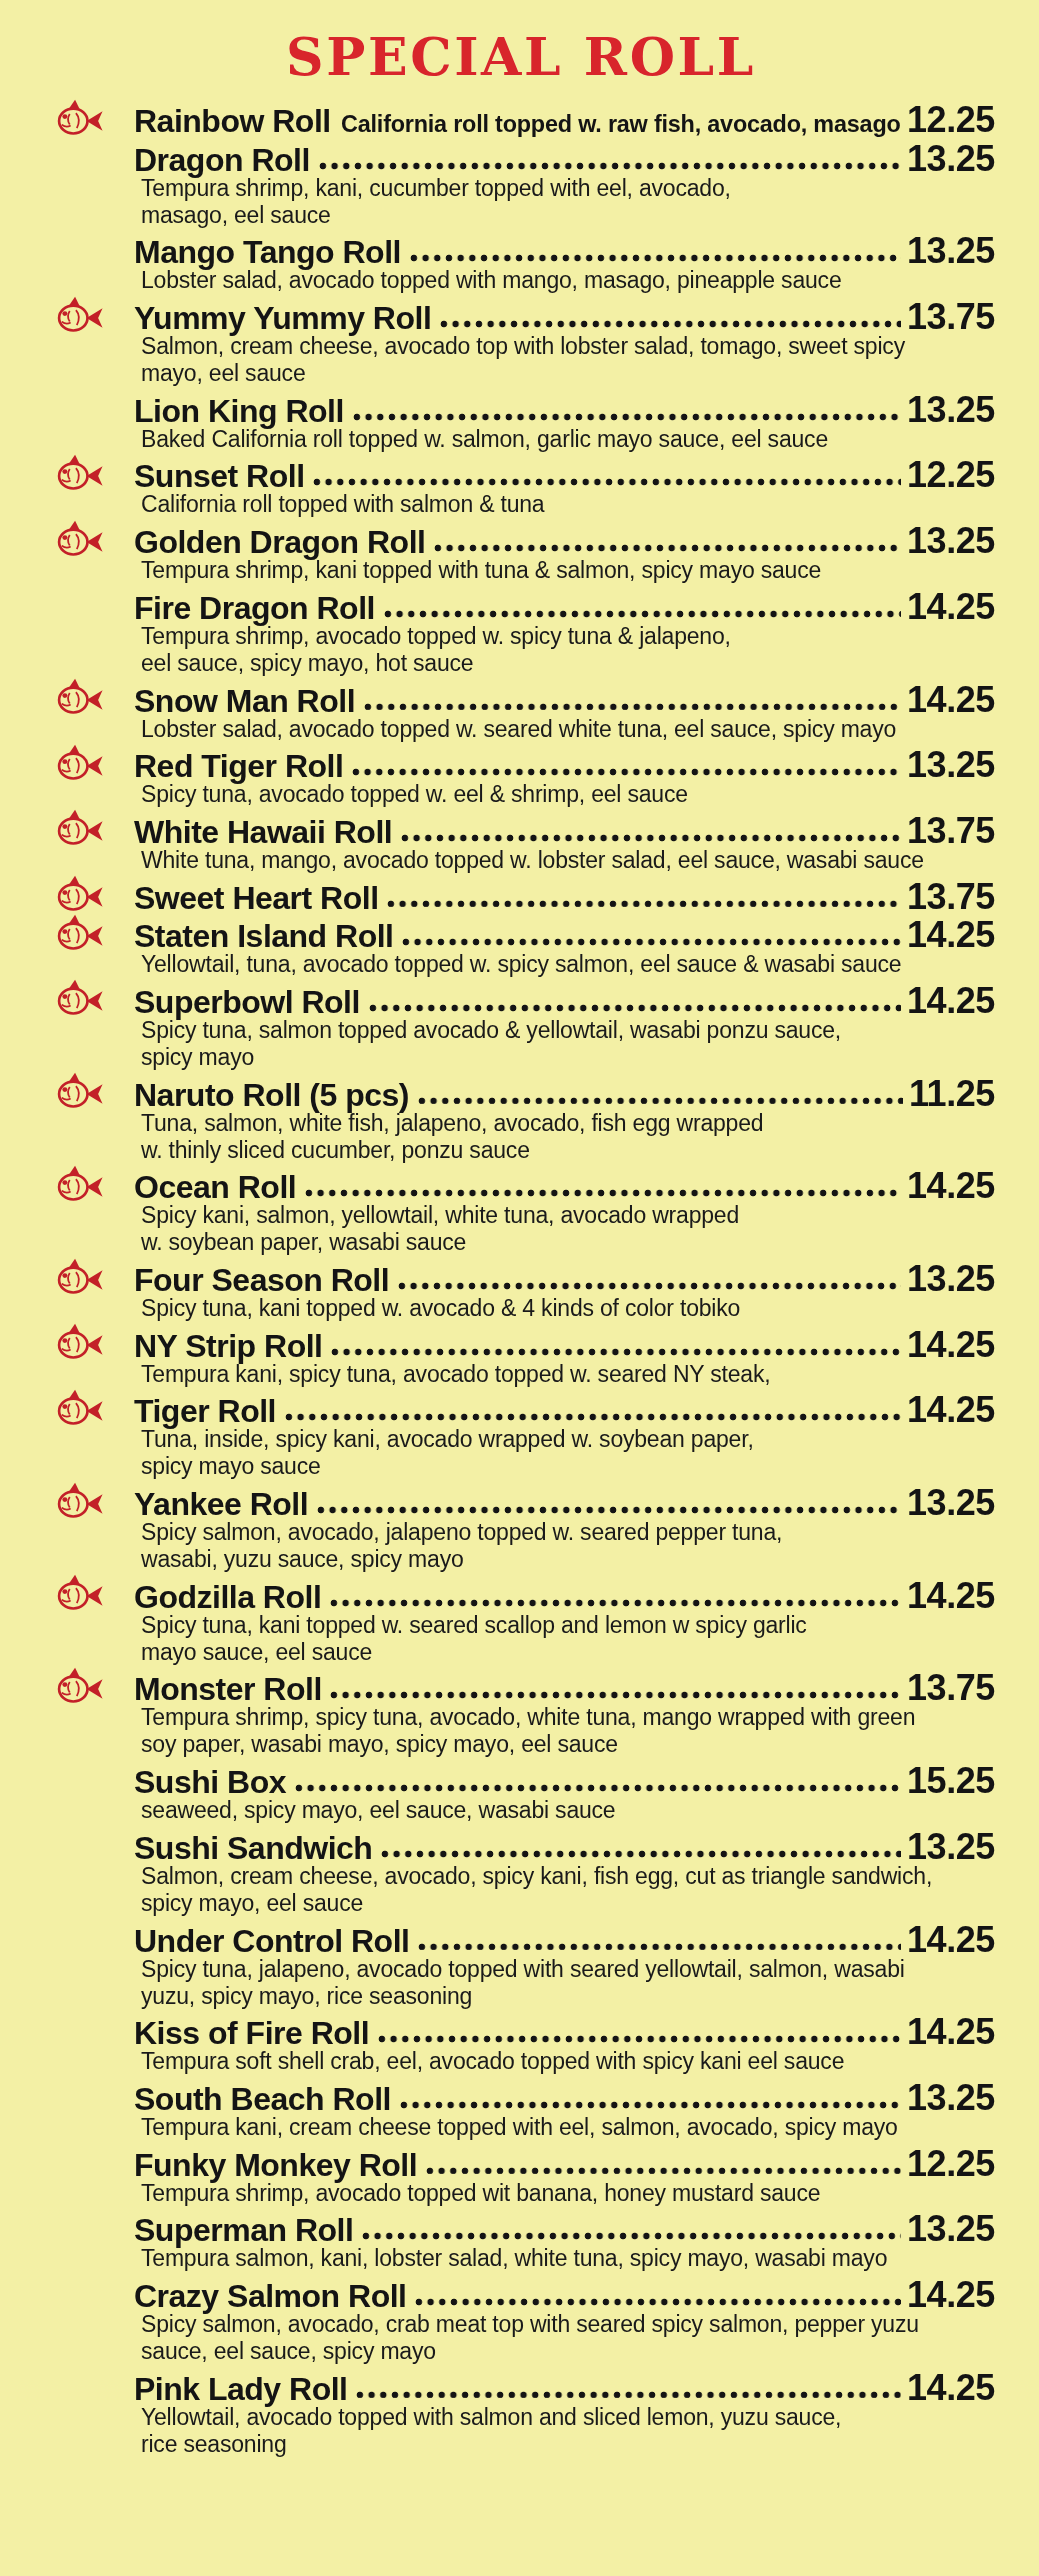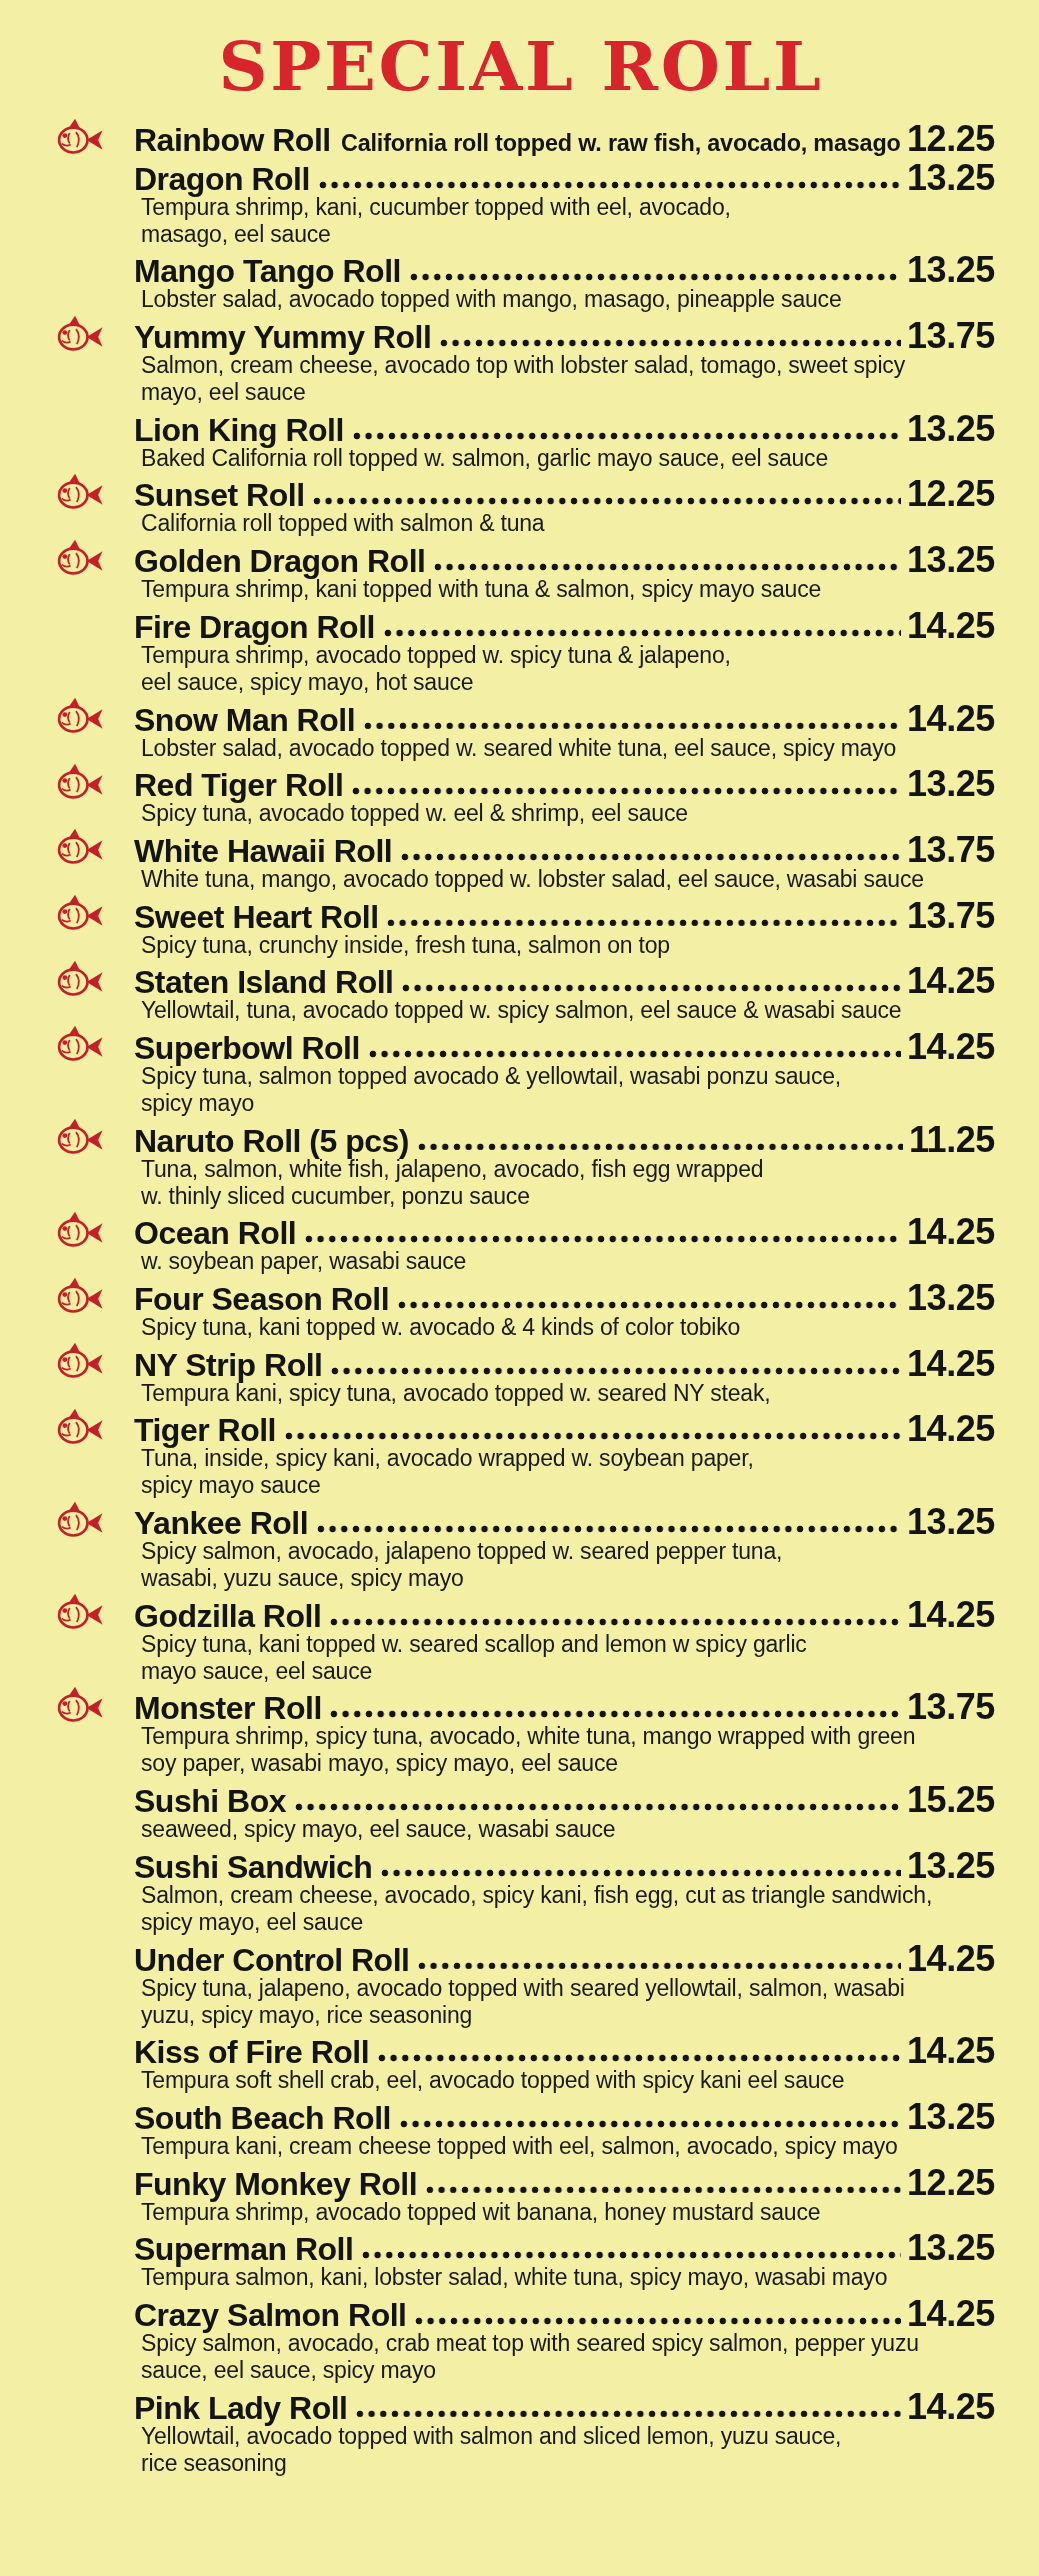--- a/index.html
+++ b/index.html
@@ -12,21 +12,21 @@
   body{
     width:1040px;height:2576px;overflow:hidden;
     background:var(--bg);
     font-family:"Liberation Sans",sans-serif;
     color:var(--ink);
   }
   .menu{padding:0 45px 0 134px;}
   .page-title{
     font-family:"DejaVu Serif",serif;
     font-weight:700;
-    font-size:68px;
+    font-size:52px;
     letter-spacing:2.6px;
     color:var(--red);
     text-align:center;
     margin:26px 87px 12px 0; 
     text-shadow:0 0 0.9px rgba(255,255,255,.45);
   }
   .item{position:relative;margin-bottom:1.7px;}
   .fish{
     position:absolute;left:-82px;top:-3.5px;
     width:55px;height:43px;display:block;
@@ -276,23 +276,20 @@
         <path d="M27 19 q6 7 1 17" fill="none" stroke="#C32028" stroke-width="2"></path>
         <path d="M20 20 q-4 6 0 12" fill="none" stroke="#C32028" stroke-width="2"></path>
       </svg>
     </span>
     <div class="name-row">
       <span class="name">Sweet Heart Roll</span>
 
       <span class="leader"></span>
       <span class="price">13.75</span>
     </div>
-    <div class="desc">
-          <div class="desc-line">Spicy tuna, crunchy inside, fresh tuna, salmon on top</div>
-        </div>
   </div>
       <div class="item">
     <span class="fish">
       <svg viewBox="0 0 62 48" width="55" height="43" aria-hidden="true">
         <ellipse cx="24" cy="28" rx="16" ry="14" fill="none" stroke="#C32028" stroke-width="3"></ellipse>
         <path d="M39 28 L57 17 L52 28 L57 39 Z" fill="#C32028"></path>
         <path d="M19 14 L26 4 L31 14 Z" fill="#C32028"></path>
         <circle cx="14.5" cy="23" r="2.8" fill="#C32028"></circle>
         <path d="M11 32 q5 4 10 1" fill="none" stroke="#C32028" stroke-width="2"></path>
         <path d="M27 19 q6 7 1 17" fill="none" stroke="#C32028" stroke-width="2"></path>
@@ -367,20 +364,21 @@
         <path d="M20 20 q-4 6 0 12" fill="none" stroke="#C32028" stroke-width="2"></path>
       </svg>
     </span>
     <div class="name-row">
       <span class="name">Ocean Roll</span>
 
       <span class="leader"></span>
       <span class="price">14.25</span>
     </div>
     <div class="desc">
+          <div class="desc-line">Spicy kani, salmon, yellowtail, white tuna, avocado wrapped</div>
           <div class="desc-line">w. soybean paper, wasabi sauce</div>
         </div>
   </div>
       <div class="item">
     <span class="fish">
       <svg viewBox="0 0 62 48" width="55" height="43" aria-hidden="true">
         <ellipse cx="24" cy="28" rx="16" ry="14" fill="none" stroke="#C32028" stroke-width="3"></ellipse>
         <path d="M39 28 L57 17 L52 28 L57 39 Z" fill="#C32028"></path>
         <path d="M19 14 L26 4 L31 14 Z" fill="#C32028"></path>
         <circle cx="14.5" cy="23" r="2.8" fill="#C32028"></circle>

